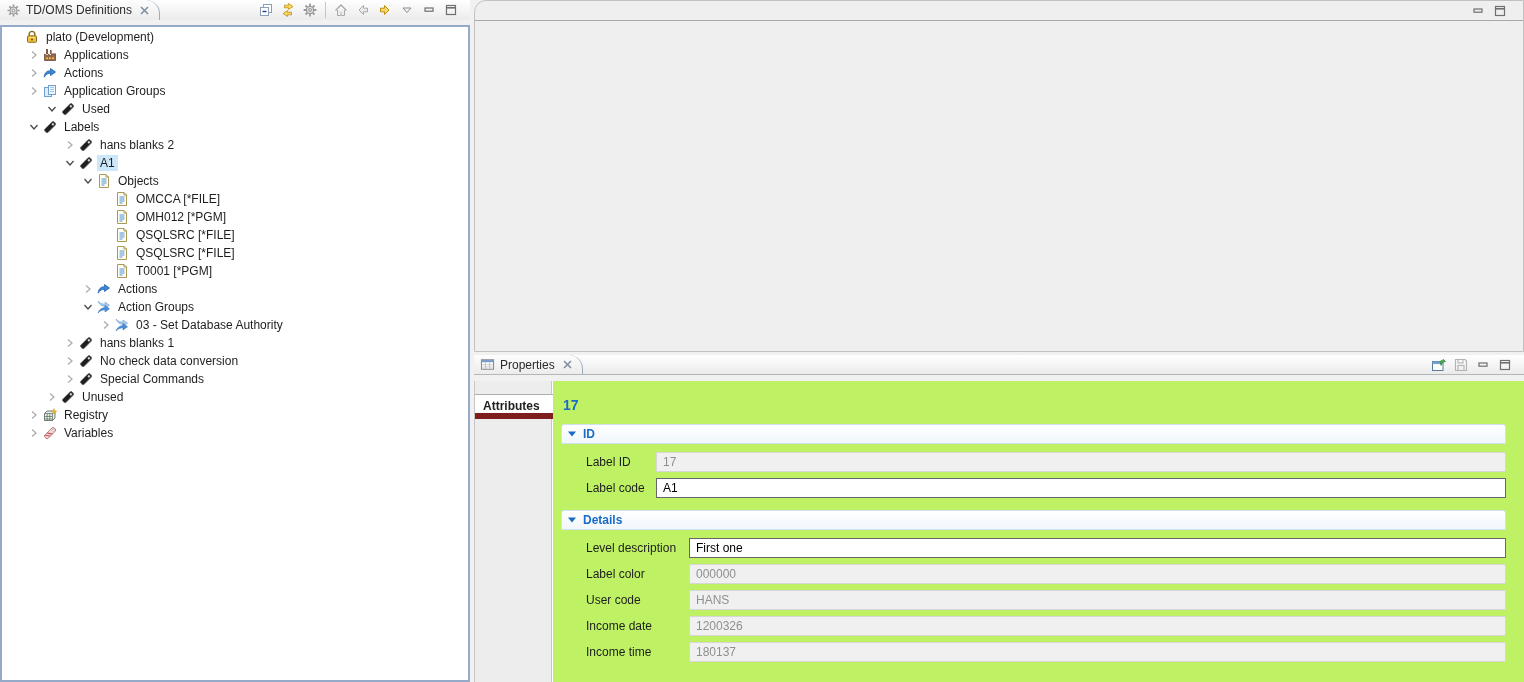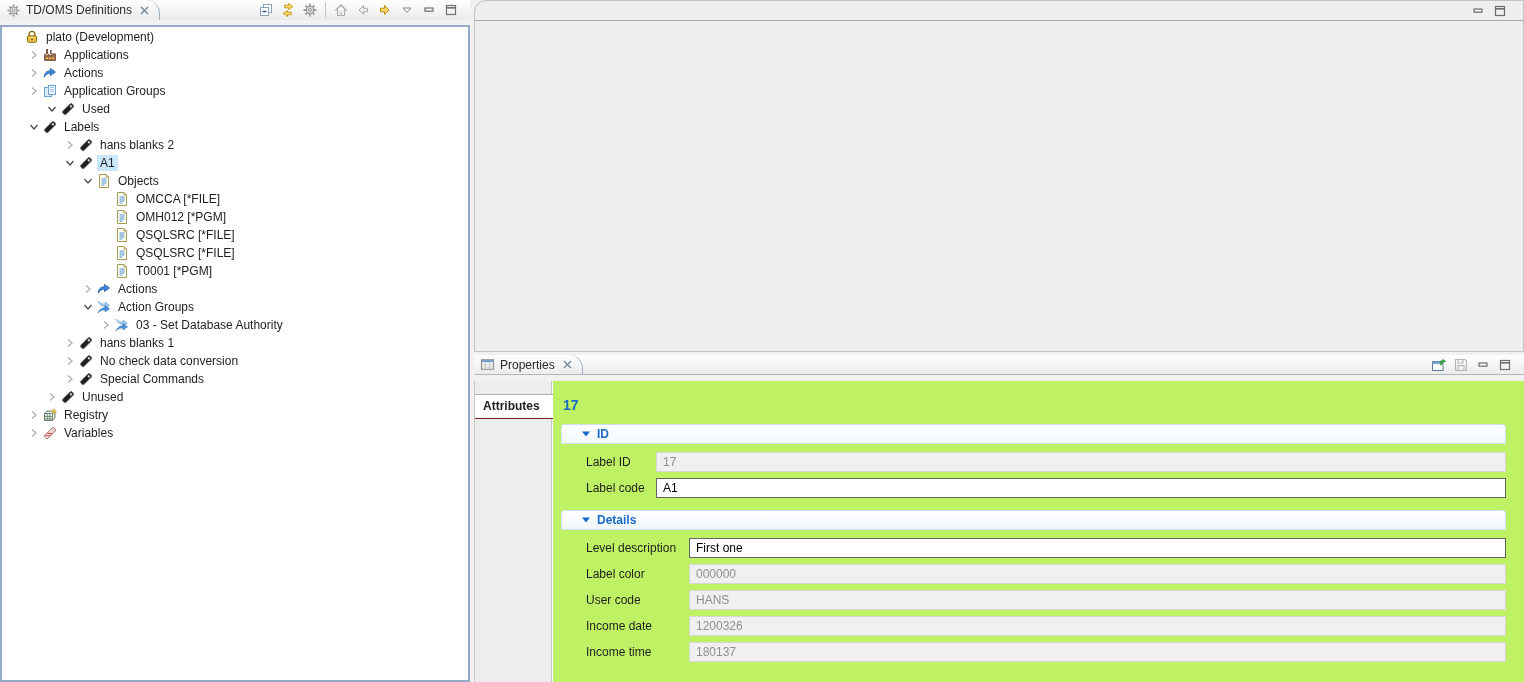--- a/index.html
+++ b/index.html
@@ -68,31 +68,31 @@
   #prop-content {
     position:absolute; top:26px; left:0; right:0; bottom:0;
     background:#ffffff; border-left:1px solid #c6c6c6;
   }
   #side-strip {
     position:absolute; left:0; top:0; bottom:0; width:77px;
     background:#ededed; border-right:1px solid #c6c6c6;
   }
   .side-tab {
     height:25px; line-height:23px; margin-top:13px; width:78px;
-    background:#ffffff; border-top:1px solid #aeaeae; border-bottom:1px solid #7f1d1d;
+    background:#ffffff; border-top:1px solid #aeaeae; border-bottom:6px solid #7f1d1d;
     font-weight:bold; padding-left:8px; position:relative; z-index:2; cursor:pointer;
   }
   #form-area {
     position:absolute; left:78px; right:0; top:0; bottom:0;
     background:#bef264; padding:16px 18px 0 8px; overflow:hidden;
   }
   #form-title { color:var(--blue); font-weight:bold; font-size:14px; margin-left:2px; }
   .section { margin-top:11px; }
   .section-header {
-    height:20px; display:flex; align-items:center; gap:6px; padding-left:19px;
+    height:20px; display:flex; align-items:center; gap:6px; padding-left:5px;
     border:1px solid #cfe1f2; border-radius:3px 3px 0 0;
     background:linear-gradient(#ffffff,#f1f7fd);
     color:var(--blue); font-weight:bold; cursor:pointer;
   }
   .section-body {
     display:grid; grid-template-columns:70px 1fr;
     row-gap:6px; padding:8px 0 1px 25px; align-items:center;
   }
   .section.s1 .section-body { grid-template-columns:103px 1fr; }
   .field-label { color:#1e1e1e; }

